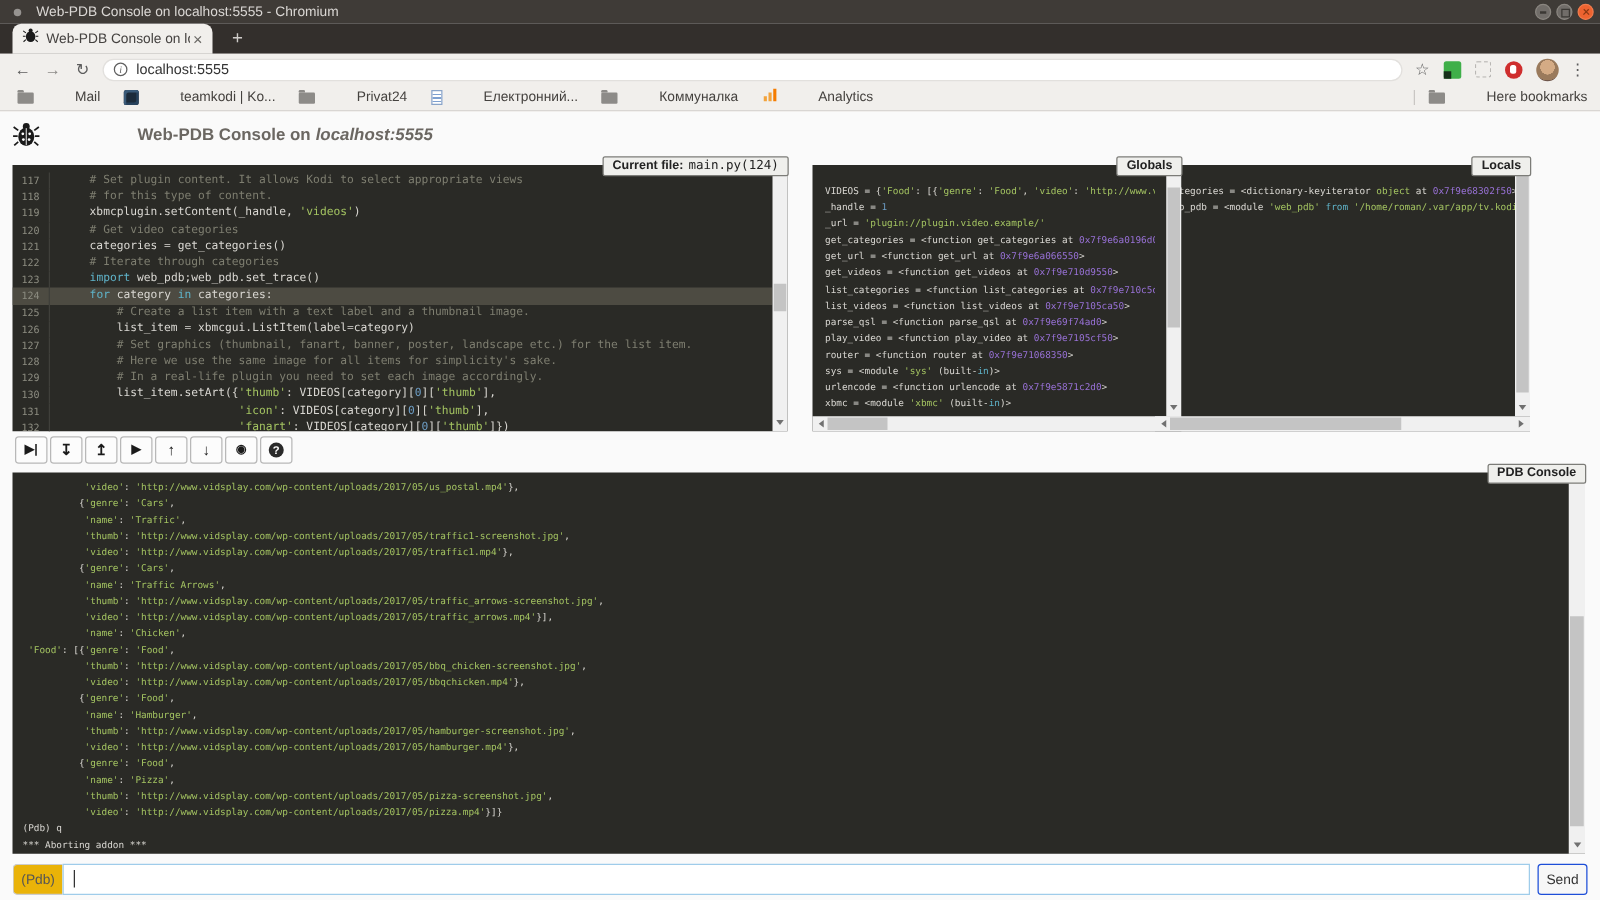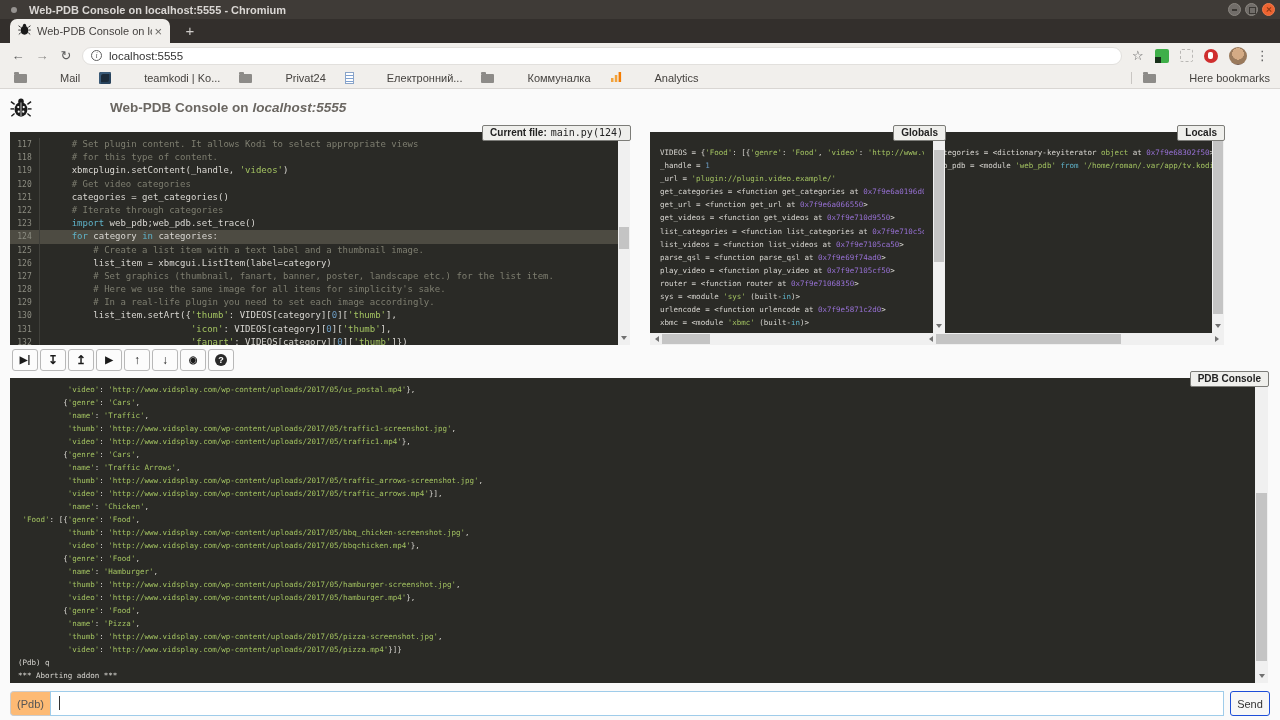--- a/index.html
+++ b/index.html
@@ -3,21 +3,21 @@
 <meta charset="utf-8">
 <style>
   * { margin:0; padding:0; box-sizing:border-box; }
   html,body { width:1280px; height:720px; overflow:hidden; }
   body { font-family:"Liberation Sans", sans-serif; }
   .screen { position:relative; width:1280px; height:720px; background:#fafafa; overflow:hidden; }
 
   
   .titlebar { position:absolute; top:0; left:0; right:0; height:19px; background:#3f3b37; display:flex; align-items:center; }
   .app-dot { width:6px; height:6px; border-radius:50%; background:#969390; margin-left:11px; }
-  .win-title { color:#dad7d4; font-size:11px; margin-left:12px;font-weight:bold; }
+  .win-title { color:#dad7d4; font-size:11px; margin-left:12px; }
   .win-controls { position:absolute; right:5px; top:3px; display:flex; gap:4px; }
   .wc { width:13px; height:13px; border-radius:50%; position:relative; }
   .wc.min, .wc.max { background:#716d69; border:1px solid #8a8680; }
   .wc.min::after { content:""; position:absolute; left:3px; top:5px; width:5px; height:1.5px; background:#3b3834; }
   .wc.max::after { content:""; position:absolute; left:3px; top:3px; width:5px; height:5px; border:1.5px solid #3b3834; }
   .wc.close { background:#ee6330; border:1px solid #f07c4e; }
   .wc.close::before, .wc.close::after { content:""; position:absolute; left:2.5px; top:5px; width:6px; height:1.4px; background:#8c3813; }
   .wc.close::before { transform:rotate(45deg); }
   .wc.close::after { transform:rotate(-45deg); }
 
@@ -92,21 +92,21 @@
   .harrow-r { position:absolute; right:2px; top:3px; width:0; height:0; border:3px solid transparent; border-left:4px solid #707070; }
 
   
   .dbg-toolbar { position:absolute; top:349px; left:12px; display:flex; }
   .dbg-btn { width:26px; height:22px; background:#fcfcfc; border:1px solid #b8b8b8; border-radius:3px; margin-right:2px; display:flex; align-items:center; justify-content:center; font-size:10px; color:#1a1a1a; font-weight:bold; }
   .dbg-btn .glyph { line-height:1; }
   .circle-glyph { display:inline-block; width:12px; height:12px; border-radius:50%; background:#2a2a2a; color:#fff; font-size:9px; font-weight:bold; text-align:center; line-height:12px; }
 
   
   .prompt-row { position:absolute; left:10px; top:691px; width:1260px; height:25px; display:flex; align-items:stretch; }
-  .pdb-addon { width:40px; background:#fdba74; border:1px solid #ccc; border-right:none; border-radius:4px 0 0 4px; font-size:11px; color:#555; display:flex; align-items:center; justify-content:center; }
+  .pdb-addon { width:40px; background:#eab308; border:1px solid #ccc; border-right:none; border-radius:4px 0 0 4px; font-size:11px; color:#555; display:flex; align-items:center; justify-content:center; }
   .pdb-input-wrap { position:relative; flex:1; }
   .pdb-input { width:100%; height:100%; border:1px solid #9fccea; background:#fff; padding-left:8px; font-size:11px; font-family:"Liberation Sans", sans-serif; outline:none; }
   .caret { position:absolute; left:9px; top:5px; width:1px; height:14px; background:#333; }
   .send-btn { margin-left:6px; width:40px; background:#f7f7f7; border:1px solid #1d4ed8; border-radius:3px; font-size:11px; color:#333; display:flex; align-items:center; justify-content:center; }
 </style>
 </head>
 <body>
 
 <div class="screen">
 

